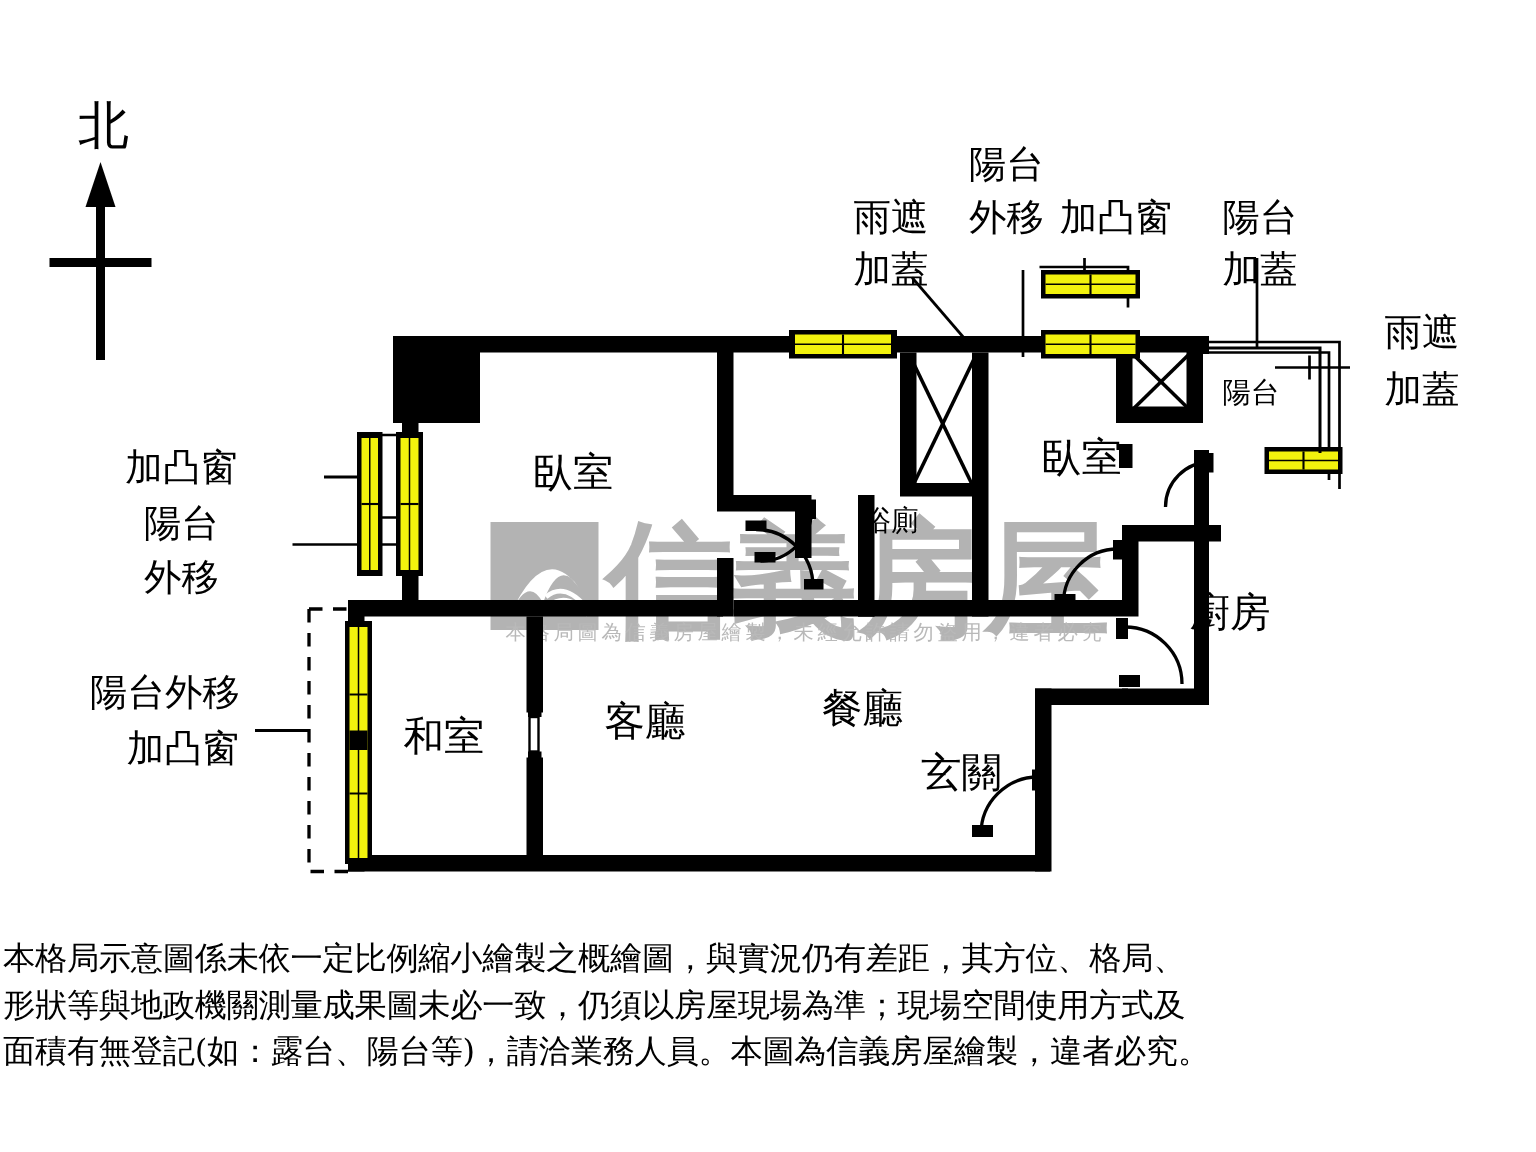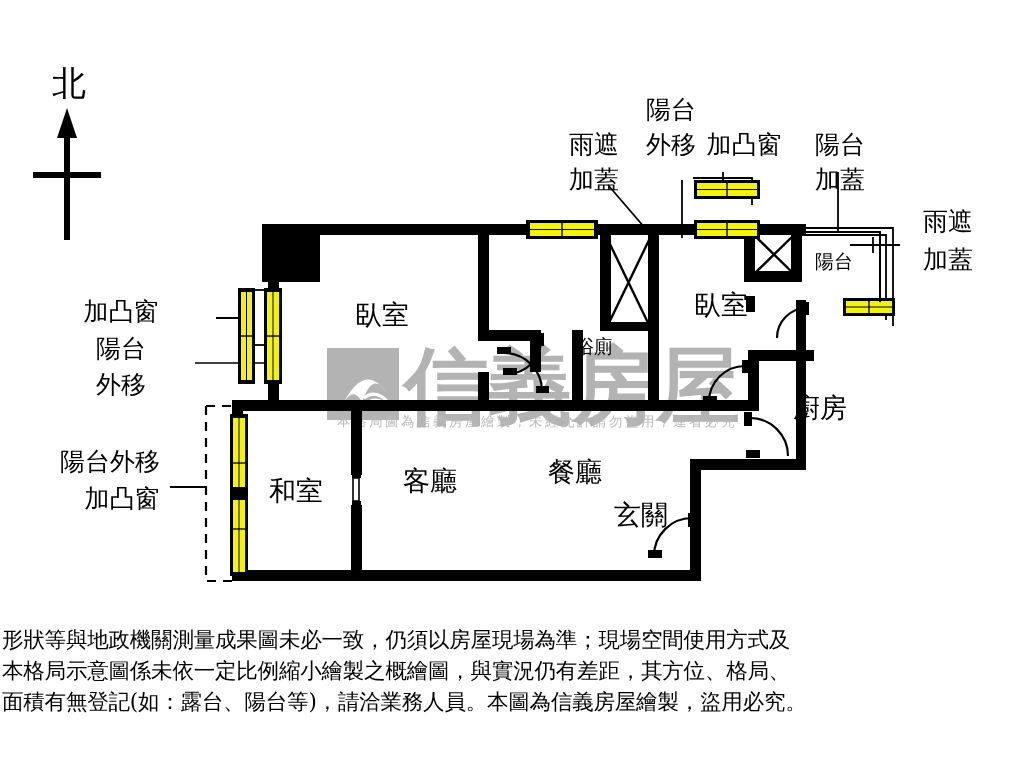--- a/index.html
+++ b/index.html
@@ -270,18 +270,18 @@
       <text class="anno" x="840" y="153" text-anchor="middle">陽台</text>
       <text class="anno" x="840" y="188" text-anchor="middle">加蓋</text>
 
       <text class="anno" x="948" y="230" text-anchor="middle">雨遮</text>
       <text class="anno" x="948" y="268" text-anchor="middle">加蓋</text>
     </g>
 
   </svg>
 
   <div class="disclaimer">
+    <span class="disc-line">本格局示意圖係未依一定比例縮小繪製之概繪圖，與實況仍有差距，其方位、格局、</span>
     <span class="disc-line">形狀等與地政機關測量成果圖未必一致，仍須以房屋現場為準；現場空間使用方式及</span>
-    <span class="disc-line">本格局示意圖係未依一定比例縮小繪製之概繪圖，與實況仍有差距，其方位、格局、</span>
-    <span class="disc-line">面積有無登記(如：露台、陽台等)，請洽業務人員。本圖為信義房屋繪製，盜用必究。</span>
+    <span class="disc-line">面積有無登記(如：露台、陽台等)，請洽業務人員。本圖為信義房屋繪製，違者必究。</span>
   </div>
 
 </div>
 
 </body></html>

